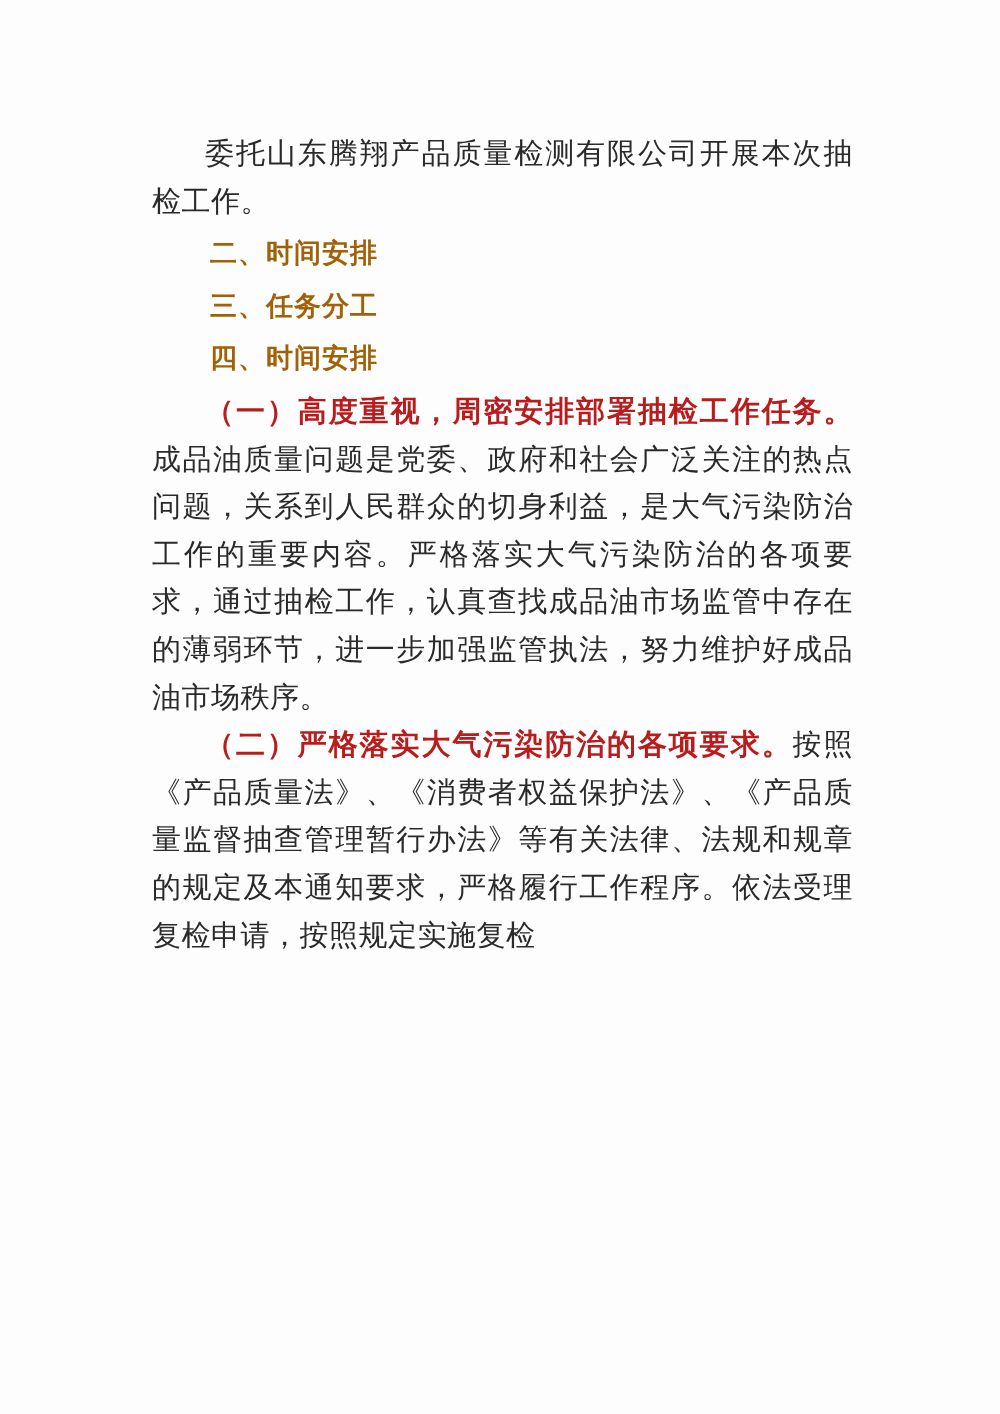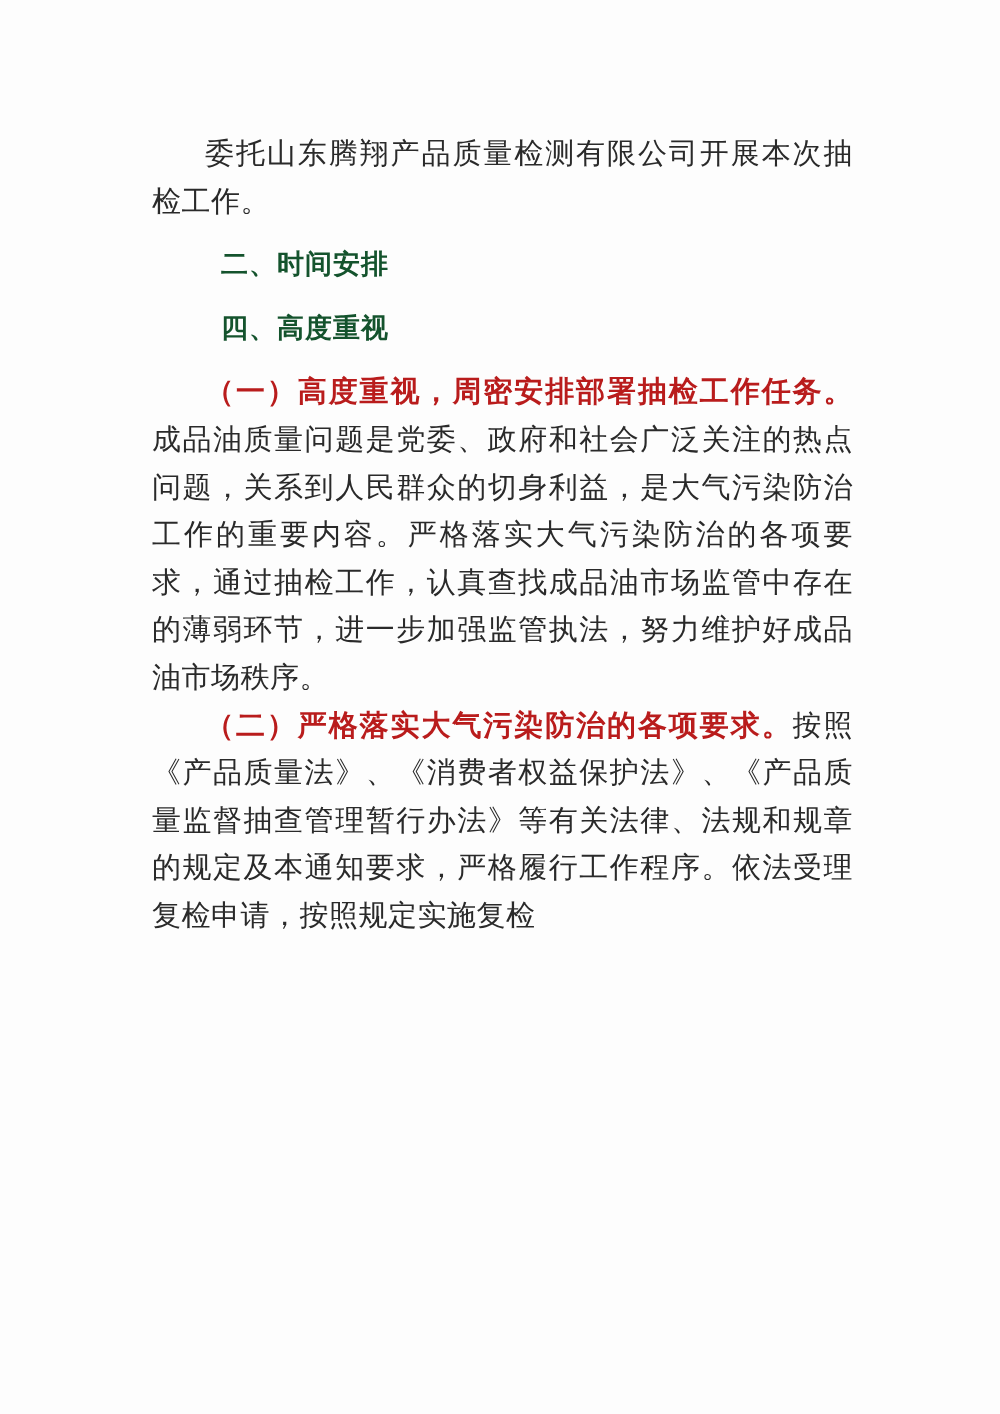--- a/index.html
+++ b/index.html
@@ -28,24 +28,24 @@
     color: #2a2a2a;
     text-align: justify;
     text-indent: 53px;
     letter-spacing: 0.5px;
     font-family: "Liberation Serif", "DejaVu Serif", serif;
   }
   .para:last-child {
     text-align-last: left;
   }
   .sec-heading {
-    margin: 16px;
+    margin: 5px;
     font-size: 27px;
     line-height: 47.6px;
-    color: #14532d;
+    color: #a16207;
     font-weight: 700;
     text-indent: 53px;
     letter-spacing: 1px;
     font-family: "Liberation Sans", "DejaVu Sans", sans-serif;
   }
   .lead {
     font-weight: 700;
     color: #b91c1c;
   }
 </style>
@@ -53,23 +53,24 @@
 <body>
 
 <div class="page">
   <div class="content">
 
     <p class="para">委托山东腾翔产品质量检测有限公司开展本次抽检工作。</p>
 
     <p class="sec-heading">二、时间安排</p>
 
 
+    <p class="sec-heading">三、任务分工</p>
 
 
 
-    <p class="sec-heading">四、高度重视</p>
+    <p class="sec-heading">四、时间安排</p>
 
     <p class="para"><span class="lead">（一）高度重视，周密安排部署抽检工作任务。</span><span>成品油质量问题是党委、政府和社会广泛关注的热点问题，关系到人民群众的切身利益，是大气污染防治工作的重要内容。严格落实大气污染防治的各项要求，通过抽检工作，认真查找成品油市场监管中存在的薄弱环节，进一步加强监管执法，努力维护好成品油市场秩序。</span></p>
 
     <p class="para"><span class="lead">（二）严格落实大气污染防治的各项要求。</span><span>按照《产品质量法》、《消费者权益保护法》、《产品质量监督抽查管理暂行办法》等有关法律、法规和规章的规定及本通知要求，严格履行工作程序。依法受理复检申请，按照规定实施复检</span></p>
 
   </div>
 </div>
 
 </body></html>

